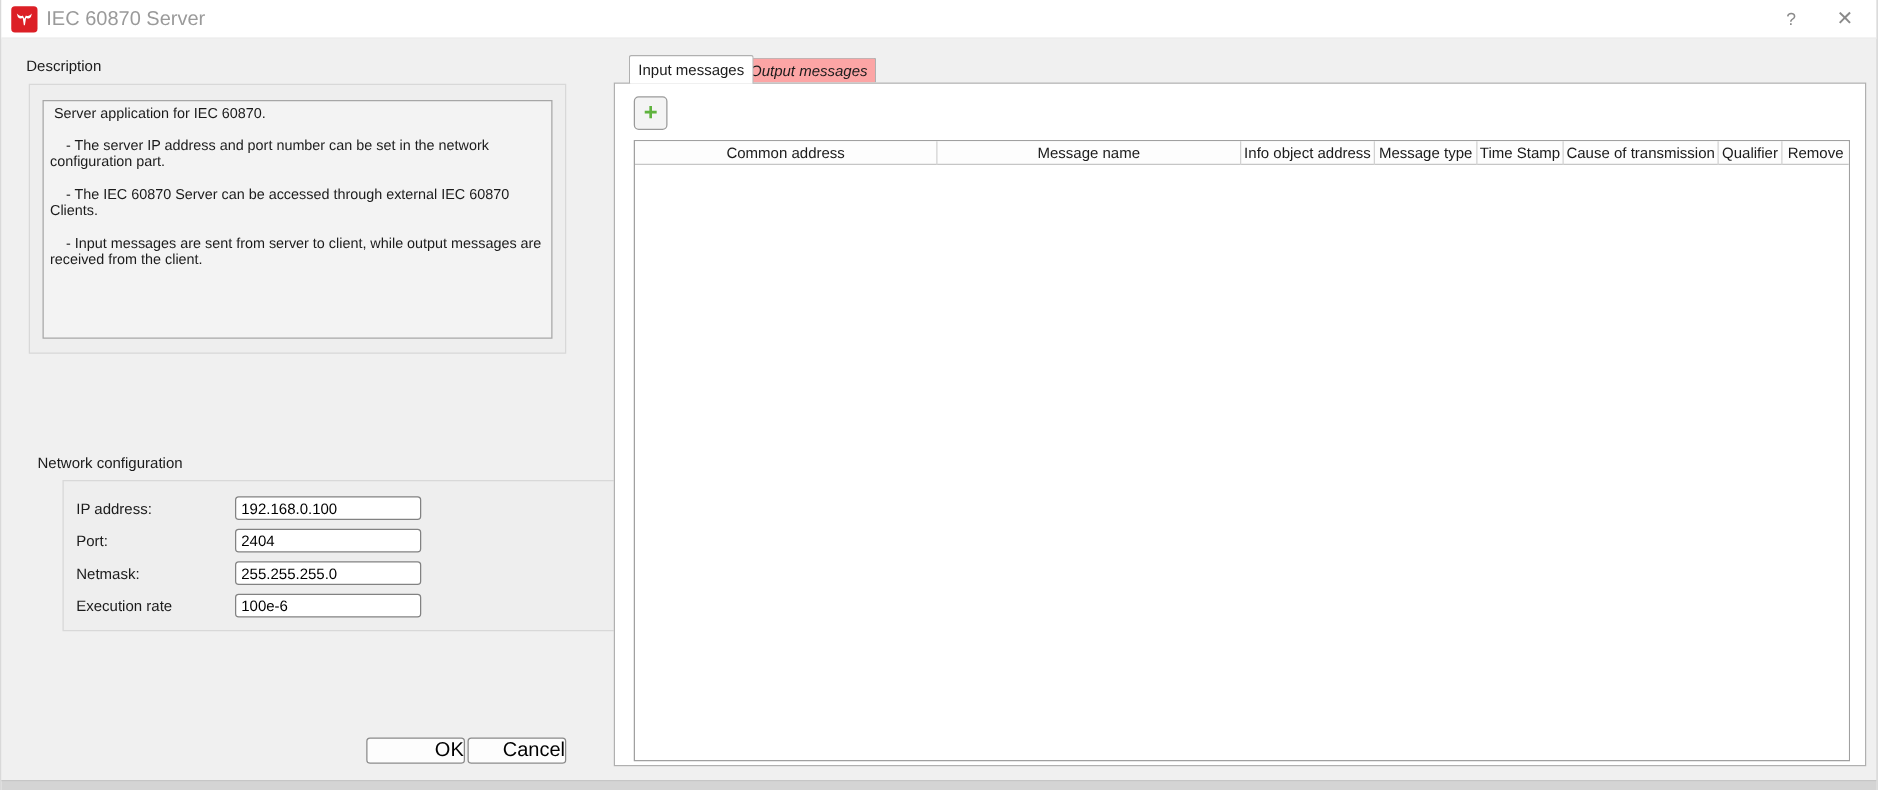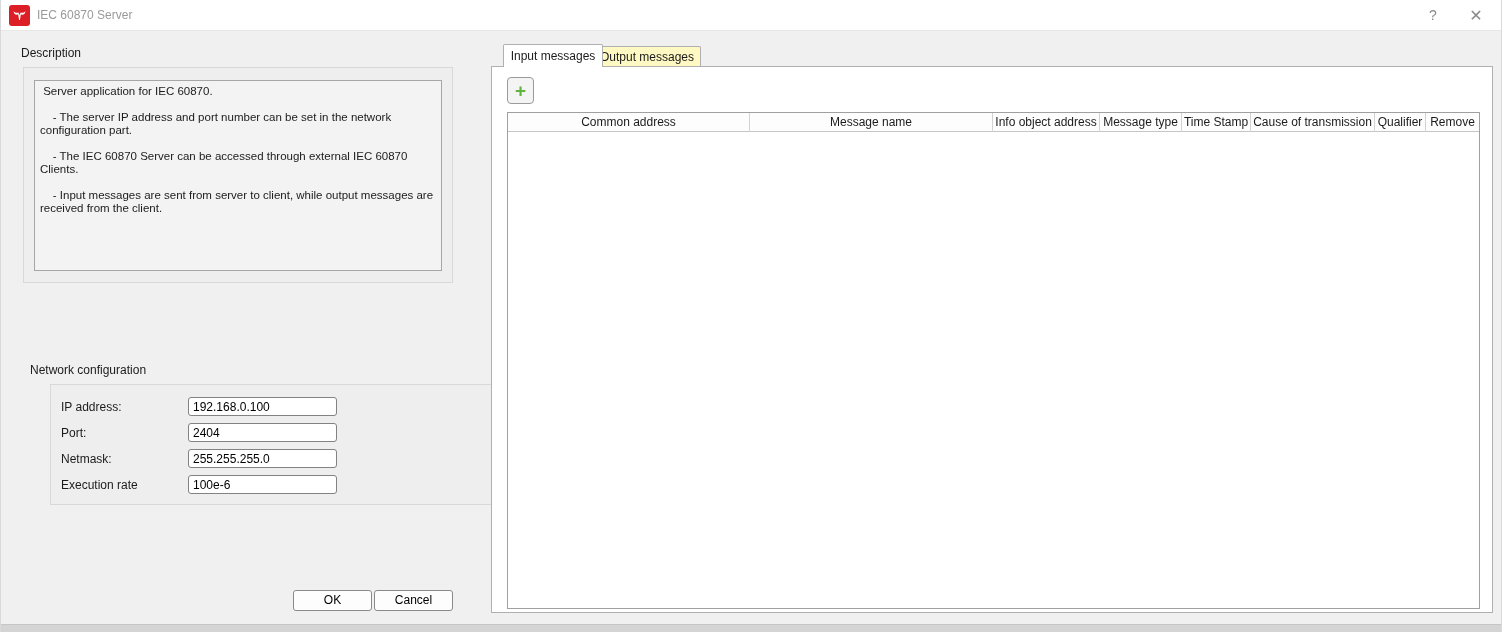--- a/index.html
+++ b/index.html
@@ -8,21 +8,21 @@
 
   .window { position:relative; width:1502px; height:632px; background:#f0f0f0;
             border-left:1px solid #d9d9d9; border-right:1px solid #d9d9d9; overflow:hidden; }
 
   
   .titlebar { position:absolute; left:0; top:0; width:1502px; height:31px;
               background:#ffffff; border-bottom:1px solid #e7e7e7; }
   .app-icon { position:absolute; left:8px; top:5px; width:21px; height:21px;
               background:#dc1f26; border-radius:3px; display:flex; align-items:center; justify-content:center; }
   .app-icon svg { width:17px; height:17px; }
-  .title-text { position:absolute; left:36px; top:0; line-height:31px; color:#9a9a9a; font-size:12px; }
+  .title-text { position:absolute; left:36px; top:0; line-height:31px; color:#9a9a9a; font-size:16px; }
   .tb-btn { position:absolute; top:0; height:31px; line-height:31px; text-align:center;
             color:#8a8a8a; cursor:default; }
   .help-btn  { right:58px; width:24px; font-size:14px; }
   .close-btn { right:14px; width:26px; font-size:16px; }
 
   
   .bottom-strip { position:absolute; left:0; bottom:0; width:1502px; height:8px;
                   background:#d4d4d4; border-top:1px solid #c6c6c6; }
 
   
@@ -38,33 +38,33 @@
   .netcfg-box { left:22px; top:384px; width:516px; height:121px;margin-left:27px; }
 
   .field-row { position:absolute; left:0; width:430px; height:19px; }
   .field-label { position:absolute; left:10px; top:3px; font-size:12px; }
   .field-input { position:absolute; left:137px; top:0; width:149px; height:19px;
                  border:1px solid #828282; border-radius:3px; background:#ffffff;
                  font-family:"Liberation Sans", sans-serif; font-size:12px; padding:0 4px; color:#000; }
 
   .dlg-btn { position:absolute; top:590px; width:79px; height:21px;
              background:#fdfdfd; border:1px solid #8a8a8a; border-radius:3px;
-             font-family:"Liberation Sans", sans-serif; font-size:12px; color:#000;
-             text-align:center; line-height:19px; }
+             font-family:"Liberation Sans", sans-serif; font-size:16px; color:#000;
+             text-align:right; line-height:19px; }
   .ok-btn { left:292px; }
   .cancel-btn { left:373px; }
 
   
   .tab { position:absolute; font-size:12px; text-align:center; cursor:default; }
   .tab-active { left:492px; top:44px; width:100px; height:23px; line-height:22px;
                 background:#ffffff; border:1px solid #b0b0b0; border-bottom:none;
                 border-radius:2px 2px 0 0; z-index:3;margin-left:10px; }
   .tab-inactive { left:592px; top:46px; width:108px; height:20px; line-height:20px;
-                  background:#fef9c3; border:1px solid #b0b0b0; border-bottom:none;
-                  border-radius:2px 2px 0 0; z-index:1; }
+                  background:#fca5a5; border:1px solid #b0b0b0; border-bottom:none;
+                  border-radius:2px 2px 0 0; z-index:1;font-style:italic; }
   .tab-panel { position:absolute; left:490px; top:66px; width:1002px; height:547px;
                background:#ffffff; border:1px solid #b0b0b0; z-index:2; }
 
   .add-btn { position:absolute; left:15px; top:10px; width:27px; height:27px;
              background:#f4f4f4; border:1px solid #9a9a9a; border-radius:4px;
              color:#5fb33e; font-size:19px; font-weight:bold; line-height:24px; text-align:center; }
 
   .msg-table { position:absolute; left:15px; top:45px; width:973px; height:497px;
                background:#ffffff; border:1px solid #a0a0a0; }
   .tbl-header { display:flex; height:19px; border-bottom:1px solid #c6c6c6; background:#fdfdfd; }

